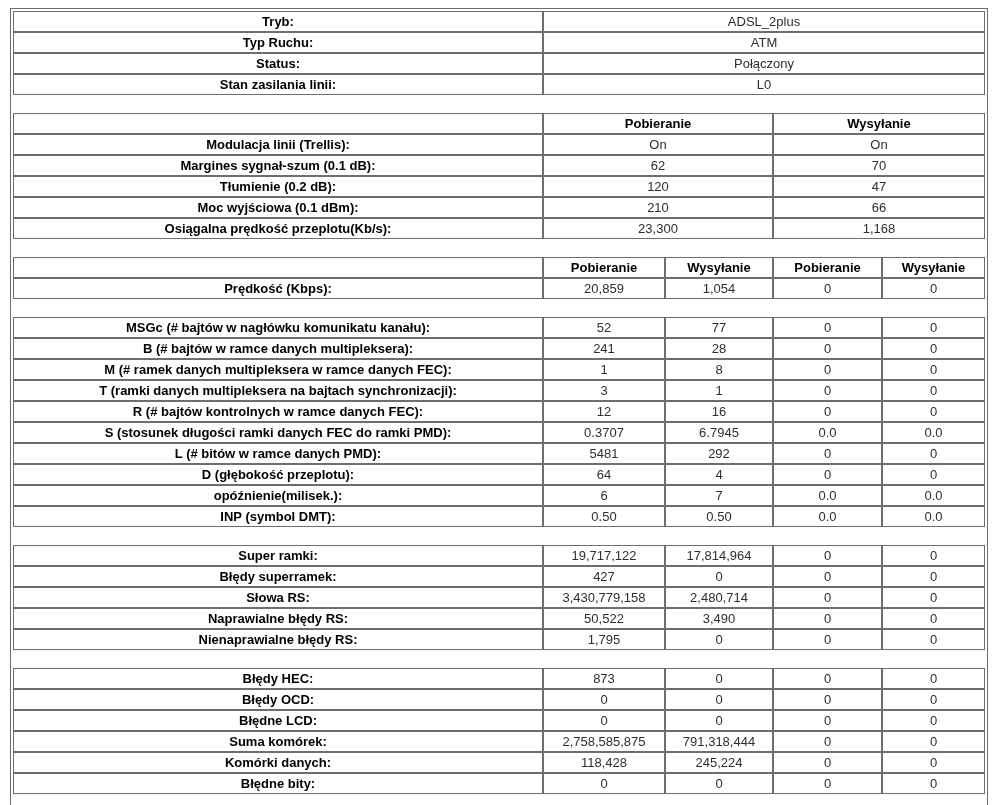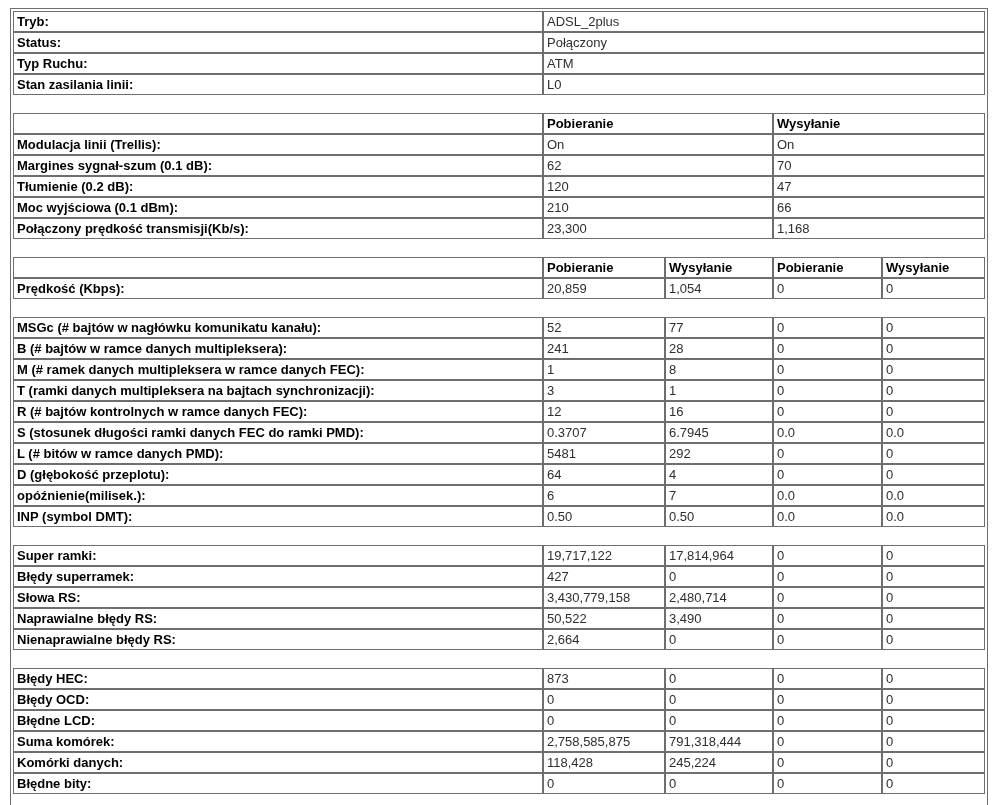--- a/index.html
+++ b/index.html
@@ -15,20 +15,21 @@
     width: 972px;
     border: 1px solid #6e6e6e;
     padding: 2px 2px 14px 2px;
     background: #ffffff;
   }
   table.status-table {
     border-collapse: separate;
     border-spacing: 0;
     table-layout: fixed;
     width: 972px;
+    text-align: center;
   }
   table.status-table td {
     border: 1px solid #6e6e6e;
     height: 21px;
     box-sizing: border-box;
     padding: 0 3px 0 3px;
     font-size: 13px;
     line-height: 15px;
     vertical-align: middle;
     overflow: hidden;
@@ -55,26 +56,26 @@
       <colgroup>
         <col style="width: 530px;">
         <col style="width: 442px;">
       </colgroup>
       <tbody>
         <tr>
           <td class="label">Tryb:</td>
           <td class="value">ADSL_2plus</td>
         </tr>
         <tr>
+          <td class="label">Typ Ruchu:</td>
+          <td class="value">ATM</td>
+        </tr>
+        <tr>
           <td class="label">Status:</td>
           <td class="value">Połączony</td>
-        </tr>
-        <tr>
-          <td class="label">Typ Ruchu:</td>
-          <td class="value">ATM</td>
         </tr>
         <tr>
           <td class="label">Stan zasilania linii:</td>
           <td class="value">L0</td>
         </tr>
       </tbody>
     </table>
     <div class="sep"></div>
     <table class="status-table">
       <colgroup>
@@ -102,21 +103,21 @@
           <td class="label">Tłumienie (0.2 dB):</td>
           <td class="value">120</td>
           <td class="value">47</td>
         </tr>
         <tr>
           <td class="label">Moc wyjściowa (0.1 dBm):</td>
           <td class="value">210</td>
           <td class="value">66</td>
         </tr>
         <tr>
-          <td class="label">Połączony prędkość transmisji(Kb/s):</td>
+          <td class="label">Osiągalna prędkość przeplotu(Kb/s):</td>
           <td class="value">23,300</td>
           <td class="value">1,168</td>
         </tr>
       </tbody>
     </table>
     <div class="sep"></div>
     <table class="status-table">
       <colgroup>
         <col style="width: 530px;">
         <col style="width: 122px;">
@@ -256,21 +257,21 @@
         </tr>
         <tr>
           <td class="label">Naprawialne błędy RS:</td>
           <td class="value">50,522</td>
           <td class="value">3,490</td>
           <td class="value">0</td>
           <td class="value">0</td>
         </tr>
         <tr>
           <td class="label">Nienaprawialne błędy RS:</td>
-          <td class="value">2,664</td>
+          <td class="value">1,795</td>
           <td class="value">0</td>
           <td class="value">0</td>
           <td class="value">0</td>
         </tr>
       </tbody>
     </table>
     <div class="sep"></div>
     <table class="status-table">
       <colgroup>
         <col style="width: 530px;">

